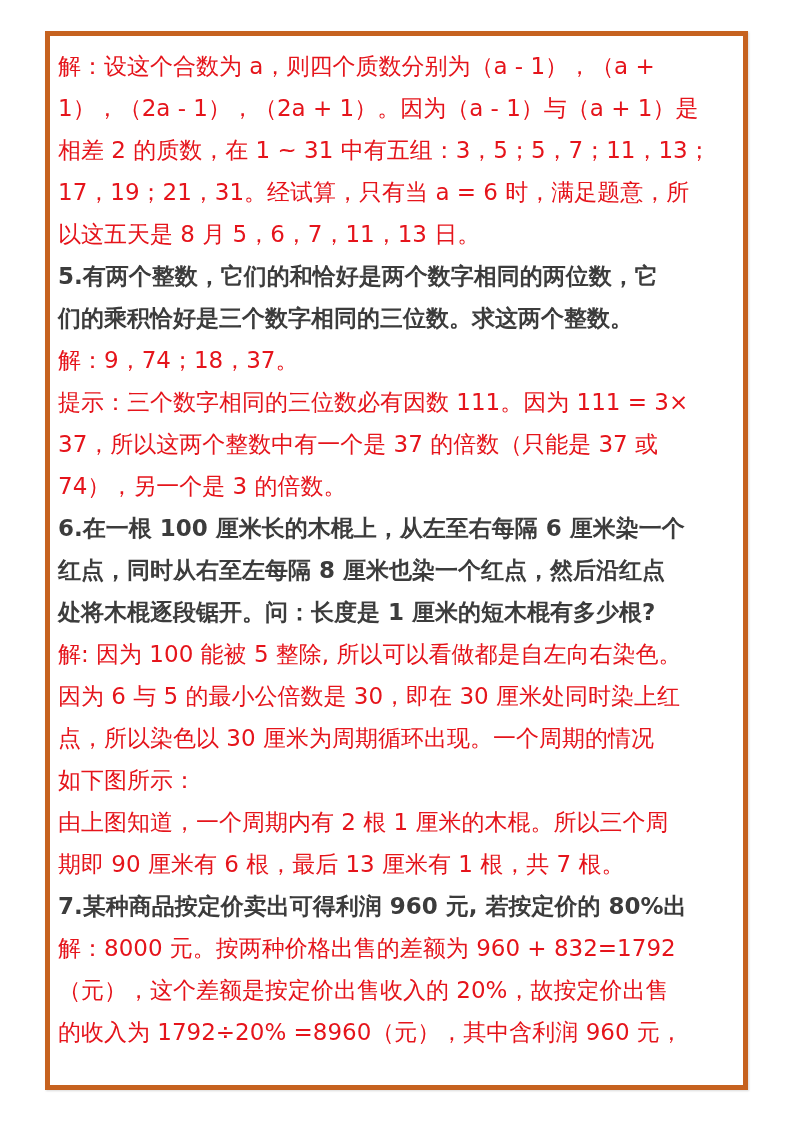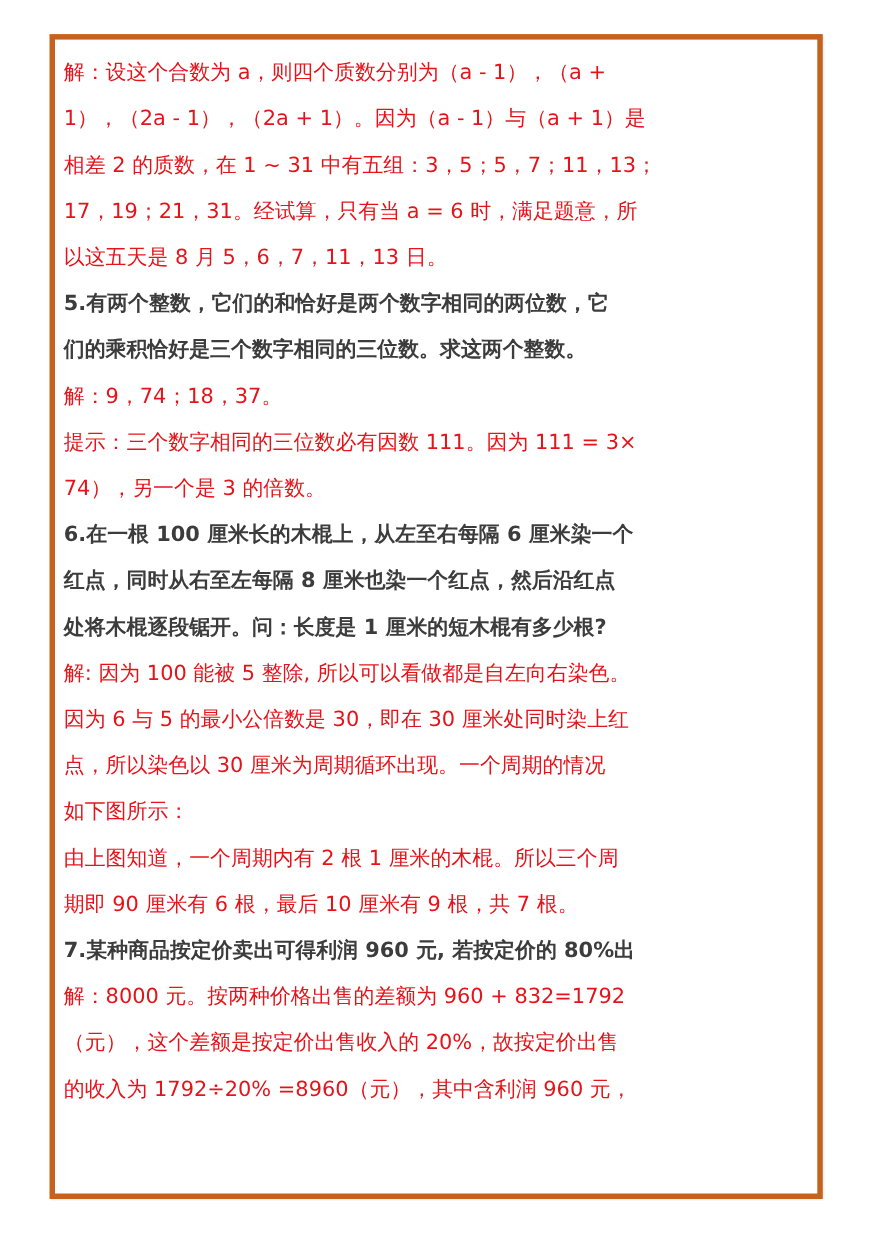--- a/index.html
+++ b/index.html
@@ -26,21 +26,21 @@
   }
   .content {
     position: absolute;
     left: 8px;
     top: 9px;
     width: 684px;
   }
   .line {
     height: 42px;
     line-height: 42px;
-    font-size: 19px;
+    font-size: 23px;
     white-space: nowrap;
     overflow: visible;
     letter-spacing: 0px;
   }
   .red { color: #E5141B; }
   .dark { color: #3C3C3C; font-weight: bold; }
 </style>
 </head>
 <body>
 
@@ -48,28 +48,29 @@
   <div class="content">
     <div class="line red">解：设这个合数为 a，则四个质数分别为（a - 1），（a +</div>
     <div class="line red">1），（2a - 1），（2a + 1）。因为（a - 1）与（a + 1）是</div>
     <div class="line red">相差 2 的质数，在 1 ~ 31 中有五组：3，5；5，7；11，13；</div>
     <div class="line red">17，19；21，31。经试算，只有当 a = 6 时，满足题意，所</div>
     <div class="line red">以这五天是 8 月 5，6，7，11，13 日。</div>
     <div class="line dark">5.有两个整数，它们的和恰好是两个数字相同的两位数，它</div>
     <div class="line dark">们的乘积恰好是三个数字相同的三位数。求这两个整数。</div>
     <div class="line red">解：9，74；18，37。</div>
     <div class="line red">提示：三个数字相同的三位数必有因数 111。因为 111 = 3×</div>
+    <div class="line red">37，所以这两个整数中有一个是 37 的倍数（只能是 37 或</div>
     <div class="line red">74），另一个是 3 的倍数。</div>
     <div class="line dark">6.在一根 100 厘米长的木棍上，从左至右每隔 6 厘米染一个</div>
     <div class="line dark">红点，同时从右至左每隔 8 厘米也染一个红点，然后沿红点</div>
     <div class="line dark">处将木棍逐段锯开。问：长度是 1 厘米的短木棍有多少根?</div>
     <div class="line red">解: 因为 100 能被 5 整除, 所以可以看做都是自左向右染色。</div>
     <div class="line red">因为 6 与 5 的最小公倍数是 30，即在 30 厘米处同时染上红</div>
     <div class="line red">点，所以染色以 30 厘米为周期循环出现。一个周期的情况</div>
     <div class="line red">如下图所示：</div>
     <div class="line red">由上图知道，一个周期内有 2 根 1 厘米的木棍。所以三个周</div>
-    <div class="line red">期即 90 厘米有 6 根，最后 10 厘米有 9 根，共 7 根。</div>
+    <div class="line red">期即 90 厘米有 6 根，最后 13 厘米有 1 根，共 7 根。</div>
     <div class="line dark">7.某种商品按定价卖出可得利润 960 元, 若按定价的 80%出</div>
     <div class="line red">解：8000 元。按两种价格出售的差额为 960 + 832=1792</div>
     <div class="line red">（元），这个差额是按定价出售收入的 20%，故按定价出售</div>
     <div class="line red">的收入为 1792÷20% =8960（元），其中含利润 960 元，</div>
   </div>
 </div>
 
 </body></html>

